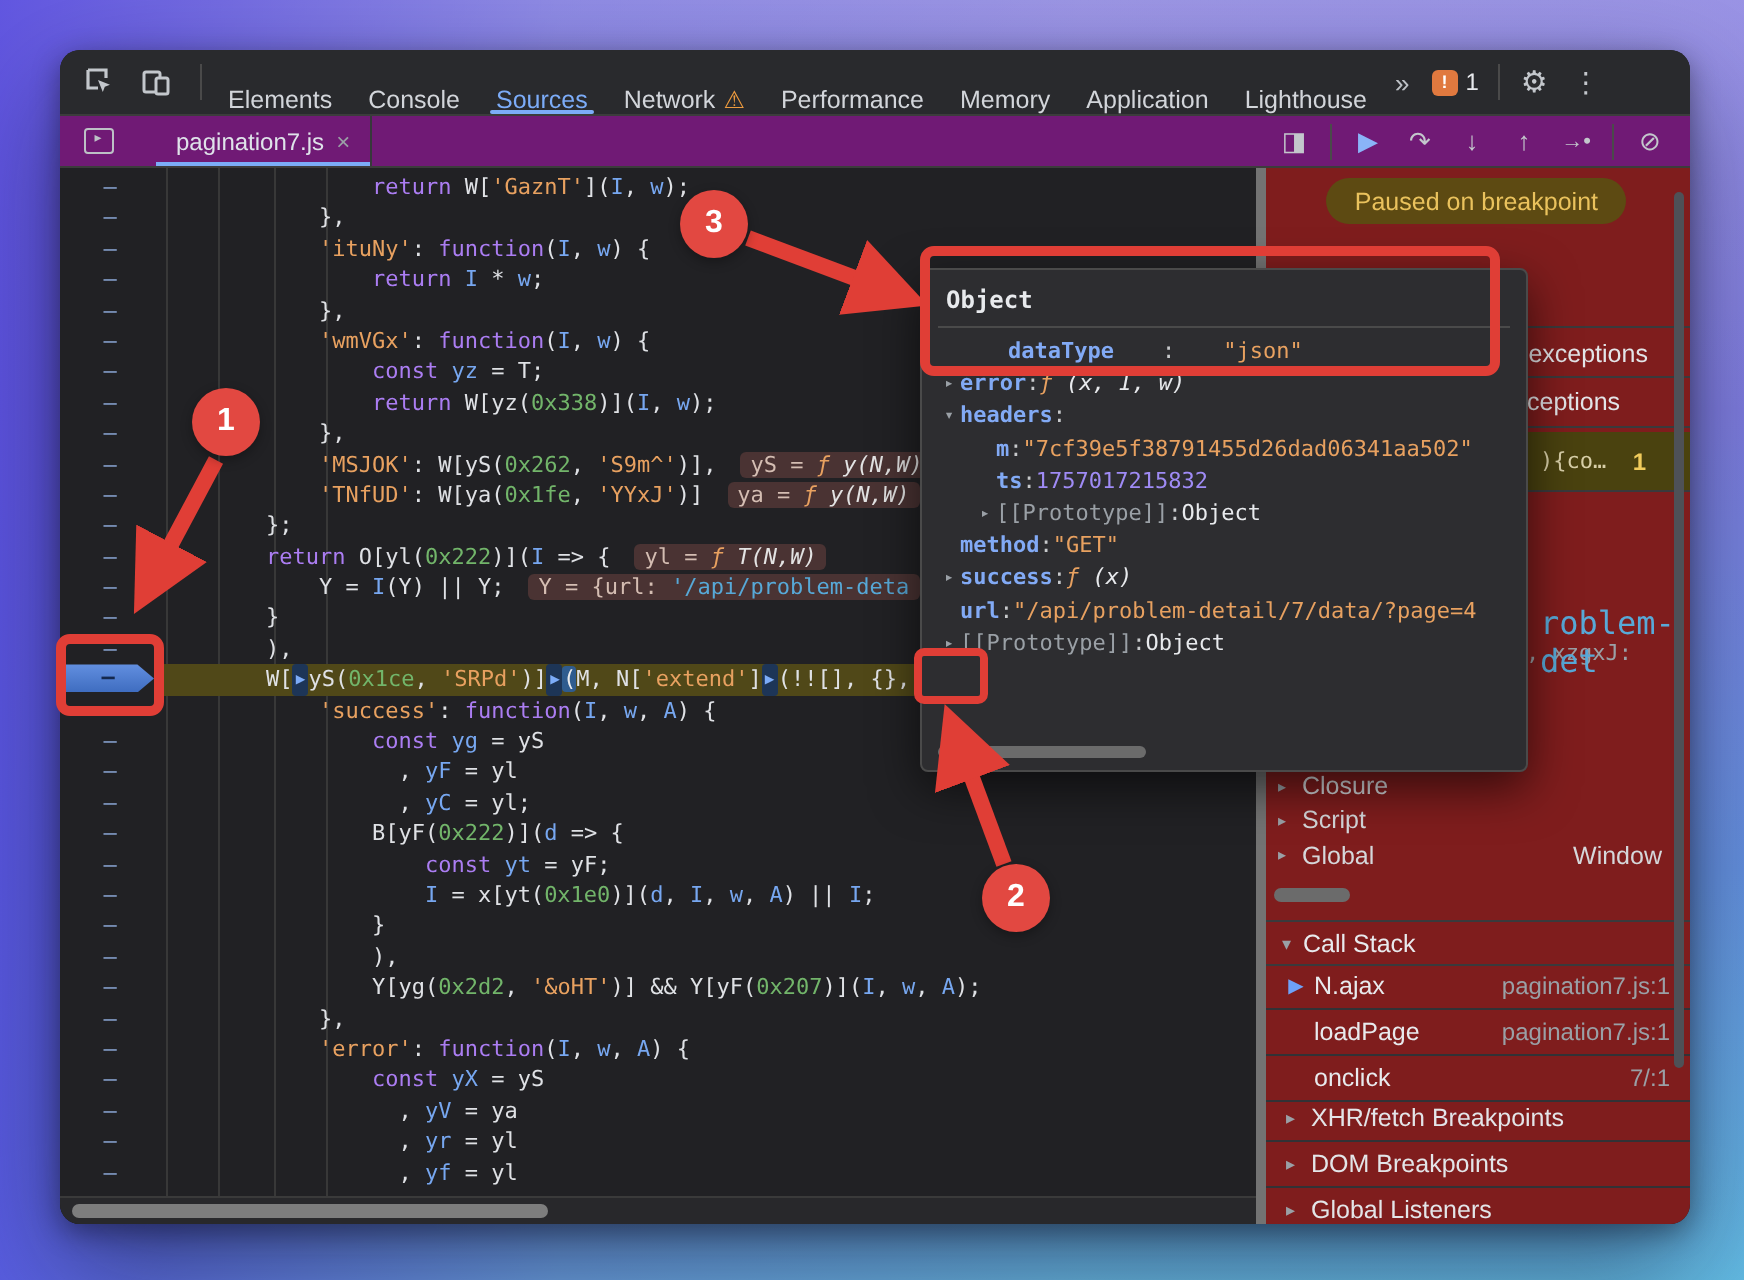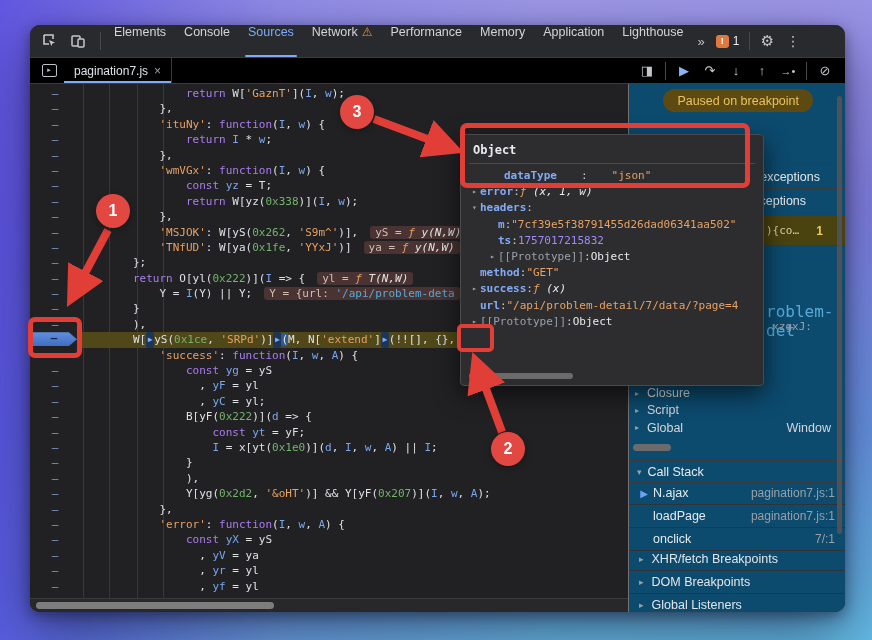--- a/index.html
+++ b/index.html
@@ -8,32 +8,32 @@
     background:
       linear-gradient(to right, rgba(88,78,224,.85) 0%, rgba(130,140,233,.45) 32%, rgba(168,200,242,.18) 62%, rgba(150,205,238,.12) 100%),
       linear-gradient(to bottom, #9b8ce4 0%, #7e74e0 32%, #5f8ce0 68%, #5cb9e2 100%);}
   .window{position:absolute;left:30px;top:25px;width:815px;height:587px;background:#202124;
     border-radius:10px;box-shadow:0 22px 55px rgba(10,10,40,.5), 0 4px 14px rgba(0,0,0,.4);overflow:hidden;
     display:flex;flex-direction:column;}
   
   .tabbar{height:32px;background:#292a2d;display:flex;align-items:center;border-bottom:1px solid #3c3c3c;flex:0 0 32px;}
   .tb-icons{display:flex;align-items:center;gap:4px;padding:0 6px 0 8px;}
   .tb-sep{width:1px;height:18px;background:#4a4a4a;margin:0 4px;}
-  .panel-tab{padding:0 9px;height:32px;display:flex;align-items:flex-start;gap:4px;color:#d2d5da;font-size:12.5px;cursor:default;position:relative;white-space:nowrap;}
+  .panel-tab{padding:0 9px;height:32px;display:flex;align-items:flex-end;gap:4px;color:#d2d5da;font-size:12.5px;cursor:default;position:relative;white-space:nowrap;}
   .panel-tab.active{color:#7cacf8;}
   .panel-tab.active:after{content:"";position:absolute;left:6px;right:6px;bottom:0;height:2.5px;background:#7cacf8;border-radius:2px;}
   .warn{color:#ee9b3e;font-size:12px;}
   .chevrons{color:#bdc1c6;font-size:13px;padding:0 5px;}
   .issue-badge{display:flex;align-items:center;gap:4px;padding:0 6px;}
   .issue-badge .sq{width:13px;height:13px;border-radius:3px;background:#e0793f;color:#fff;font-size:9px;font-weight:bold;display:flex;align-items:center;justify-content:center;}
   .issue-badge .cnt{color:#e8eaed;font-size:12px;}
   .gear,.kebab{color:#c3c7cc;font-size:15px;padding:0 6px;}
   .kebab{font-size:14px;letter-spacing:0;padding-right:10px;}
   
-  .row2{height:25px;background:#000000;display:flex;align-items:center;border-bottom:1px solid #3c3c3c;flex:0 0 25px;}
+  .row2{height:25px;background:#701a75;display:flex;align-items:center;border-bottom:1px solid #3c3c3c;flex:0 0 25px;gap:14px;}
   .nav-toggle{width:22px;height:18px;margin:0 4px 0 8px;display:flex;align-items:center;justify-content:center;color:#bdc1c6;}
   .nav-toggle .box{width:13px;height:11px;border:1.4px solid #bdc1c6;border-radius:2px;font-size:7px;line-height:10px;text-align:center;color:#bdc1c6;}
   .file-tab{height:25px;display:flex;align-items:center;gap:6px;padding:0 10px;position:relative;border-right:1px solid #37383b;}
   .file-tab .lbl{color:#dfe3ea;font-size:12px;}
   .file-tab .x{color:#9aa0a6;font-size:12px;}
   .file-tab:after{content:"";position:absolute;left:0;right:0;bottom:0;height:2px;background:#7cacf8;}
   .r2-spacer{flex:1;}
   .dbg-controls{display:flex;align-items:center;gap:2px;padding-right:8px;}
   .dbg-btn{width:24px;height:20px;display:flex;align-items:center;justify-content:center;color:#c3c7cc;font-size:13px;}
   .dbg-btn.accent{color:#8ab4f8;}
@@ -53,21 +53,21 @@
   .cl.cur{background:#504818;}
   .k{color:#ab7df2;} .s{color:#e8a160;} .n{color:#72b56a;} .v{color:#77a7f0;} .p{color:#dfe1e5;}
   .mk{display:inline-block;width:8px;color:#7cacf8;background:#1d3557;border-radius:2px;font-size:8px;text-align:center;vertical-align:1px;}
   .hl{color:#e8eaed;background:#2f5c8f;border-radius:2px;}
   .yb{color:#e8d9a0;outline:1px solid #9b7f2e;background:#3a3214;}
   .widget{background:#4a3333;border-radius:3px;margin-left:12px;padding:0 5px;}
   .wp{color:#d4bdb2;} .wf{color:#e8a160;font-style:italic;} .wi{color:#e3e3e3;font-style:italic;} .wu{color:#57a9d8;}
   .hscroll{position:absolute;left:0;right:0;bottom:0;height:13px;background:#28282b;border-top:1px solid #3a3a3a;}
   .hthumb{position:absolute;left:6px;top:3px;width:238px;height:7px;border-radius:4px;background:#7d7d7d;}
   
-  .sidebar{flex:1;background:#0c4a6e;border-left:1px solid #737373;position:relative;font-size:12px;color:#e8eaed;overflow:hidden;}
+  .sidebar{flex:1;background:#7f1d1d;border-left:5px solid #737373;position:relative;font-size:12px;color:#e8eaed;overflow:hidden;}
   .paused-pill{position:absolute;top:5px;right:32px;height:23px;background:#5d4a12;color:#eac25d;font-size:12.5px;
     border-radius:13px;display:flex;align-items:center;padding:0 14px;white-space:nowrap;}
   .sb-sep{position:absolute;left:0;right:0;height:1px;background:#3a3a3c;}
   .exc-row{position:absolute;left:0;right:0;height:23px;display:flex;align-items:center;padding-left:20px;white-space:nowrap;font-size:12.5px;color:#e3e5e8;}
   .bp-row{position:absolute;left:0;right:0;top:132px;height:29px;background:#4a420f;display:flex;align-items:center;white-space:nowrap;}
   .bp-row .snip{position:absolute;left:137px;color:#d8cfa8;font-family:"DejaVu Sans Mono",monospace;font-size:11px;}
   .bp-row .cnt{position:absolute;right:22px;color:#f0cb5c;font-weight:bold;font-size:12px;}
   .scope{position:absolute;left:0;right:0;top:212px;}
   .srow{height:16.6px;display:flex;align-items:center;white-space:nowrap;overflow:hidden;font-family:"DejaVu Sans Mono",monospace;font-size:11px;}
   .srow .tri{color:#9aa0a6;font-size:8px;width:12px;text-align:center;flex:0 0 12px;}

